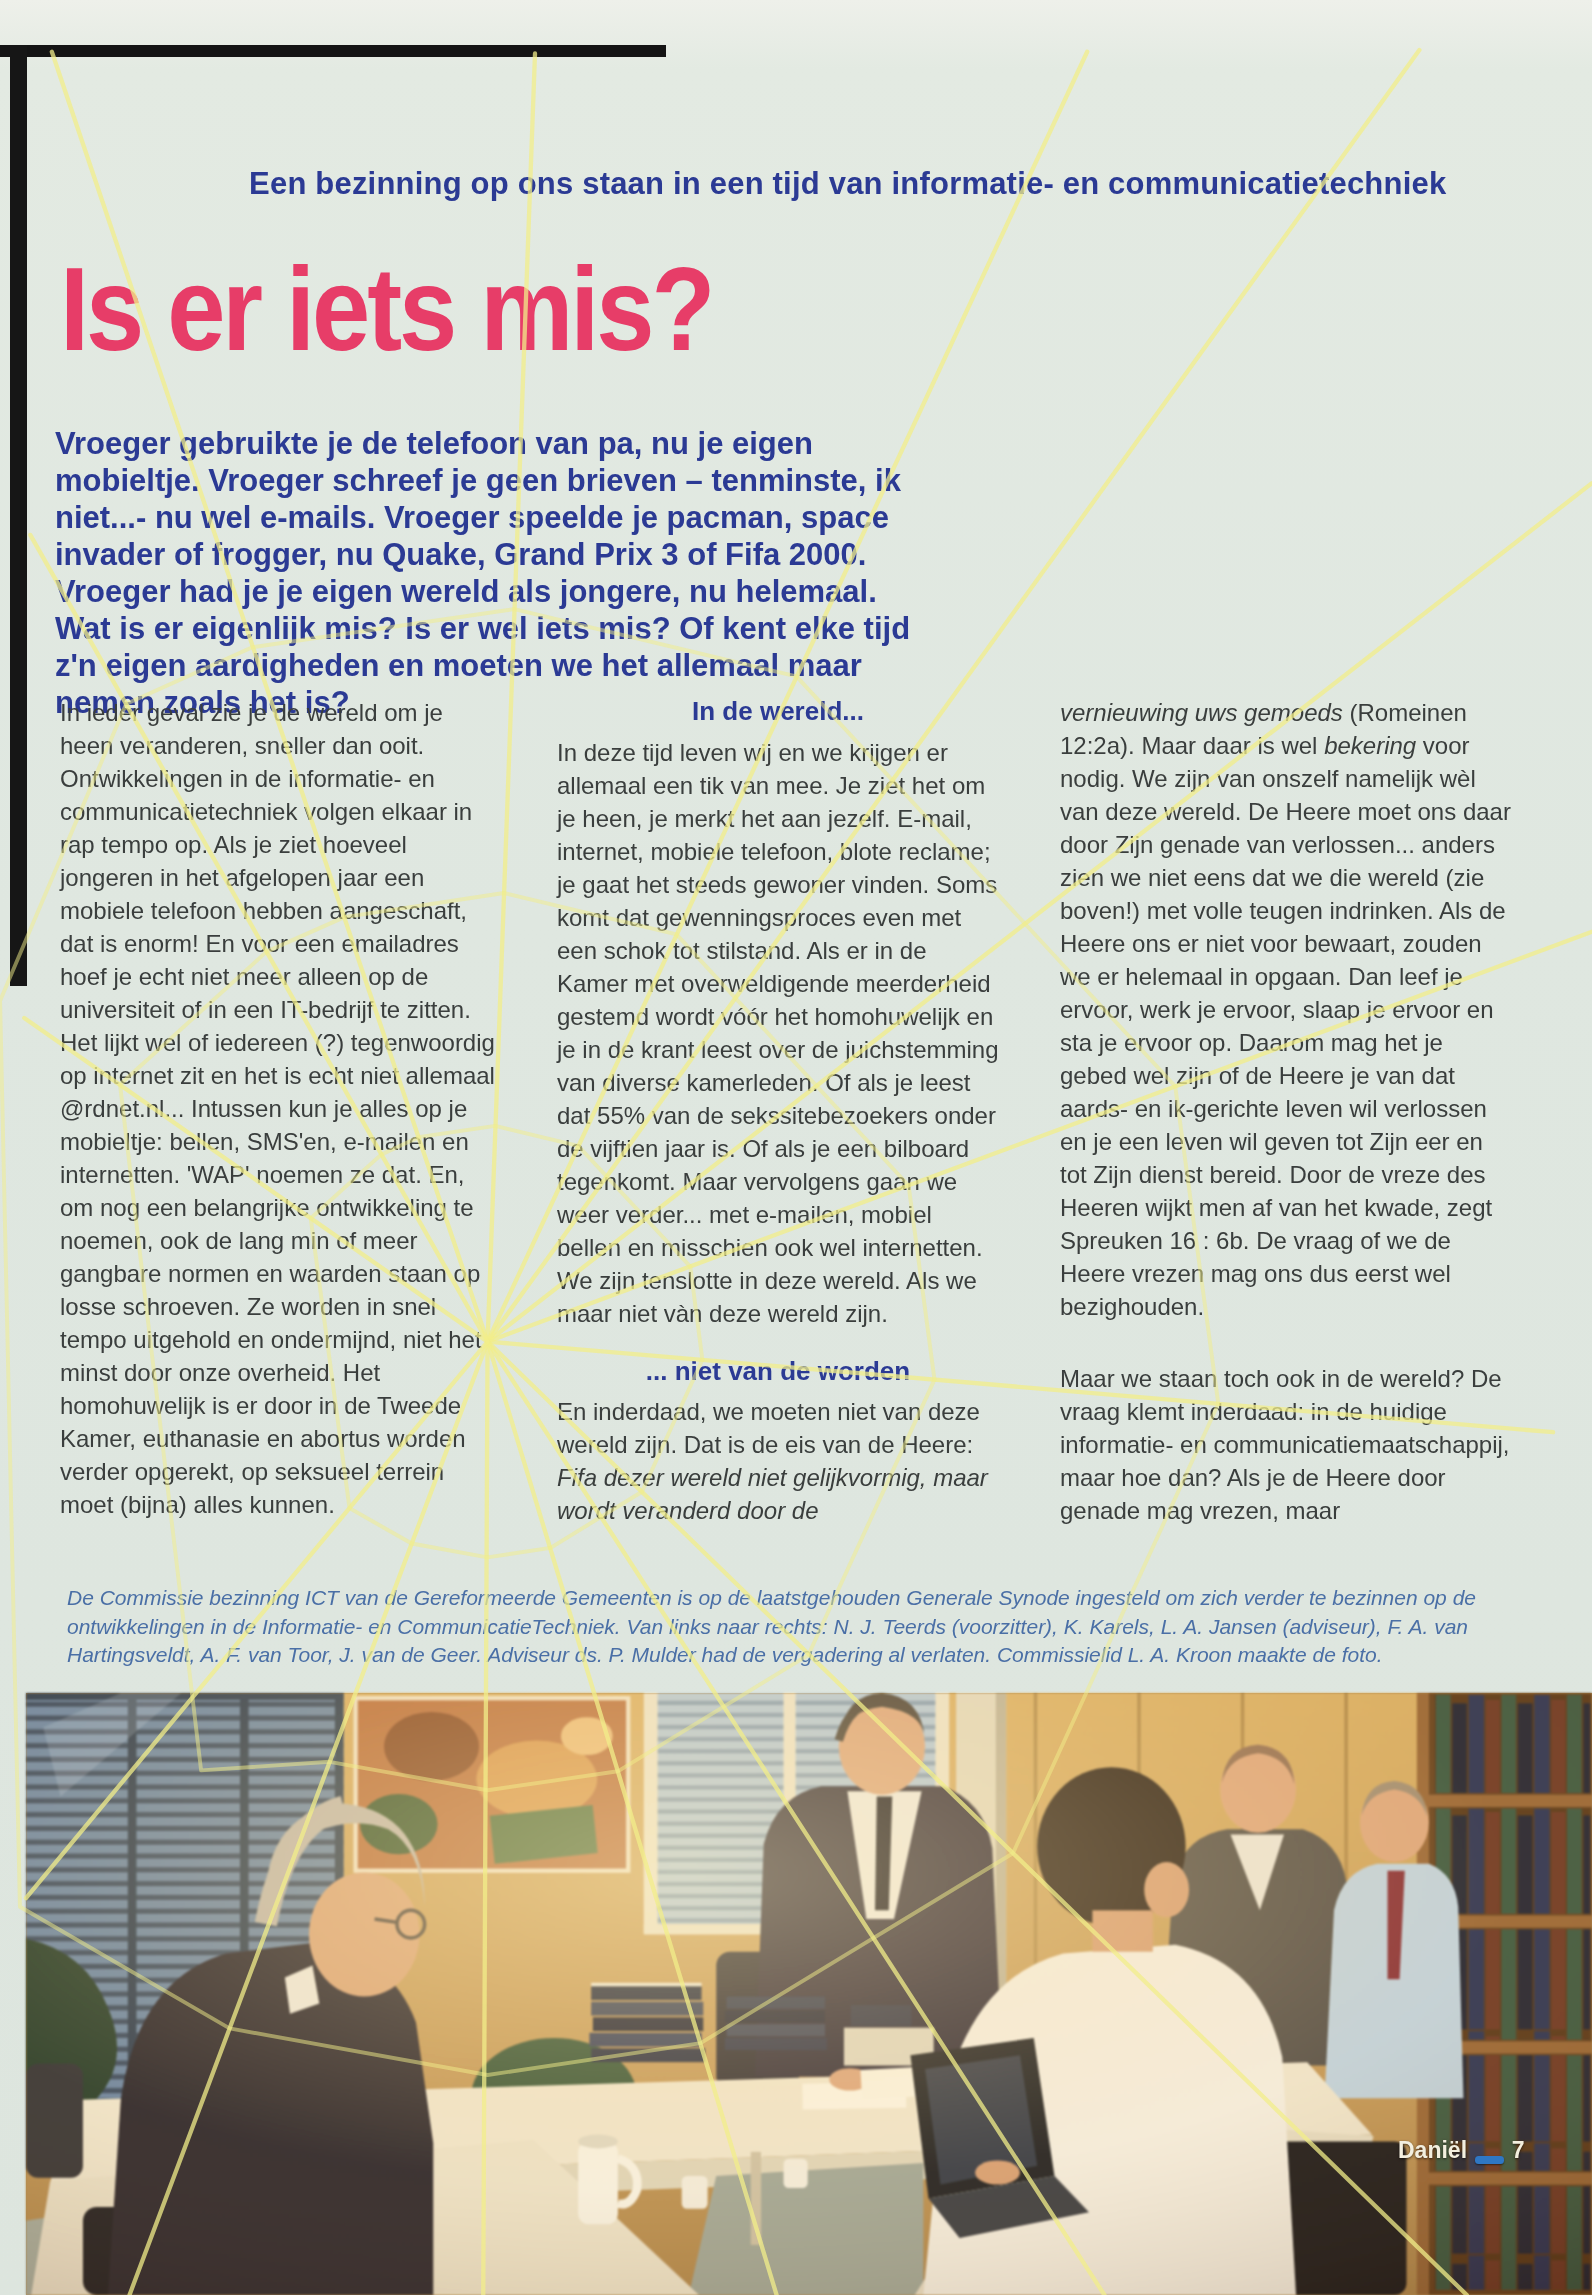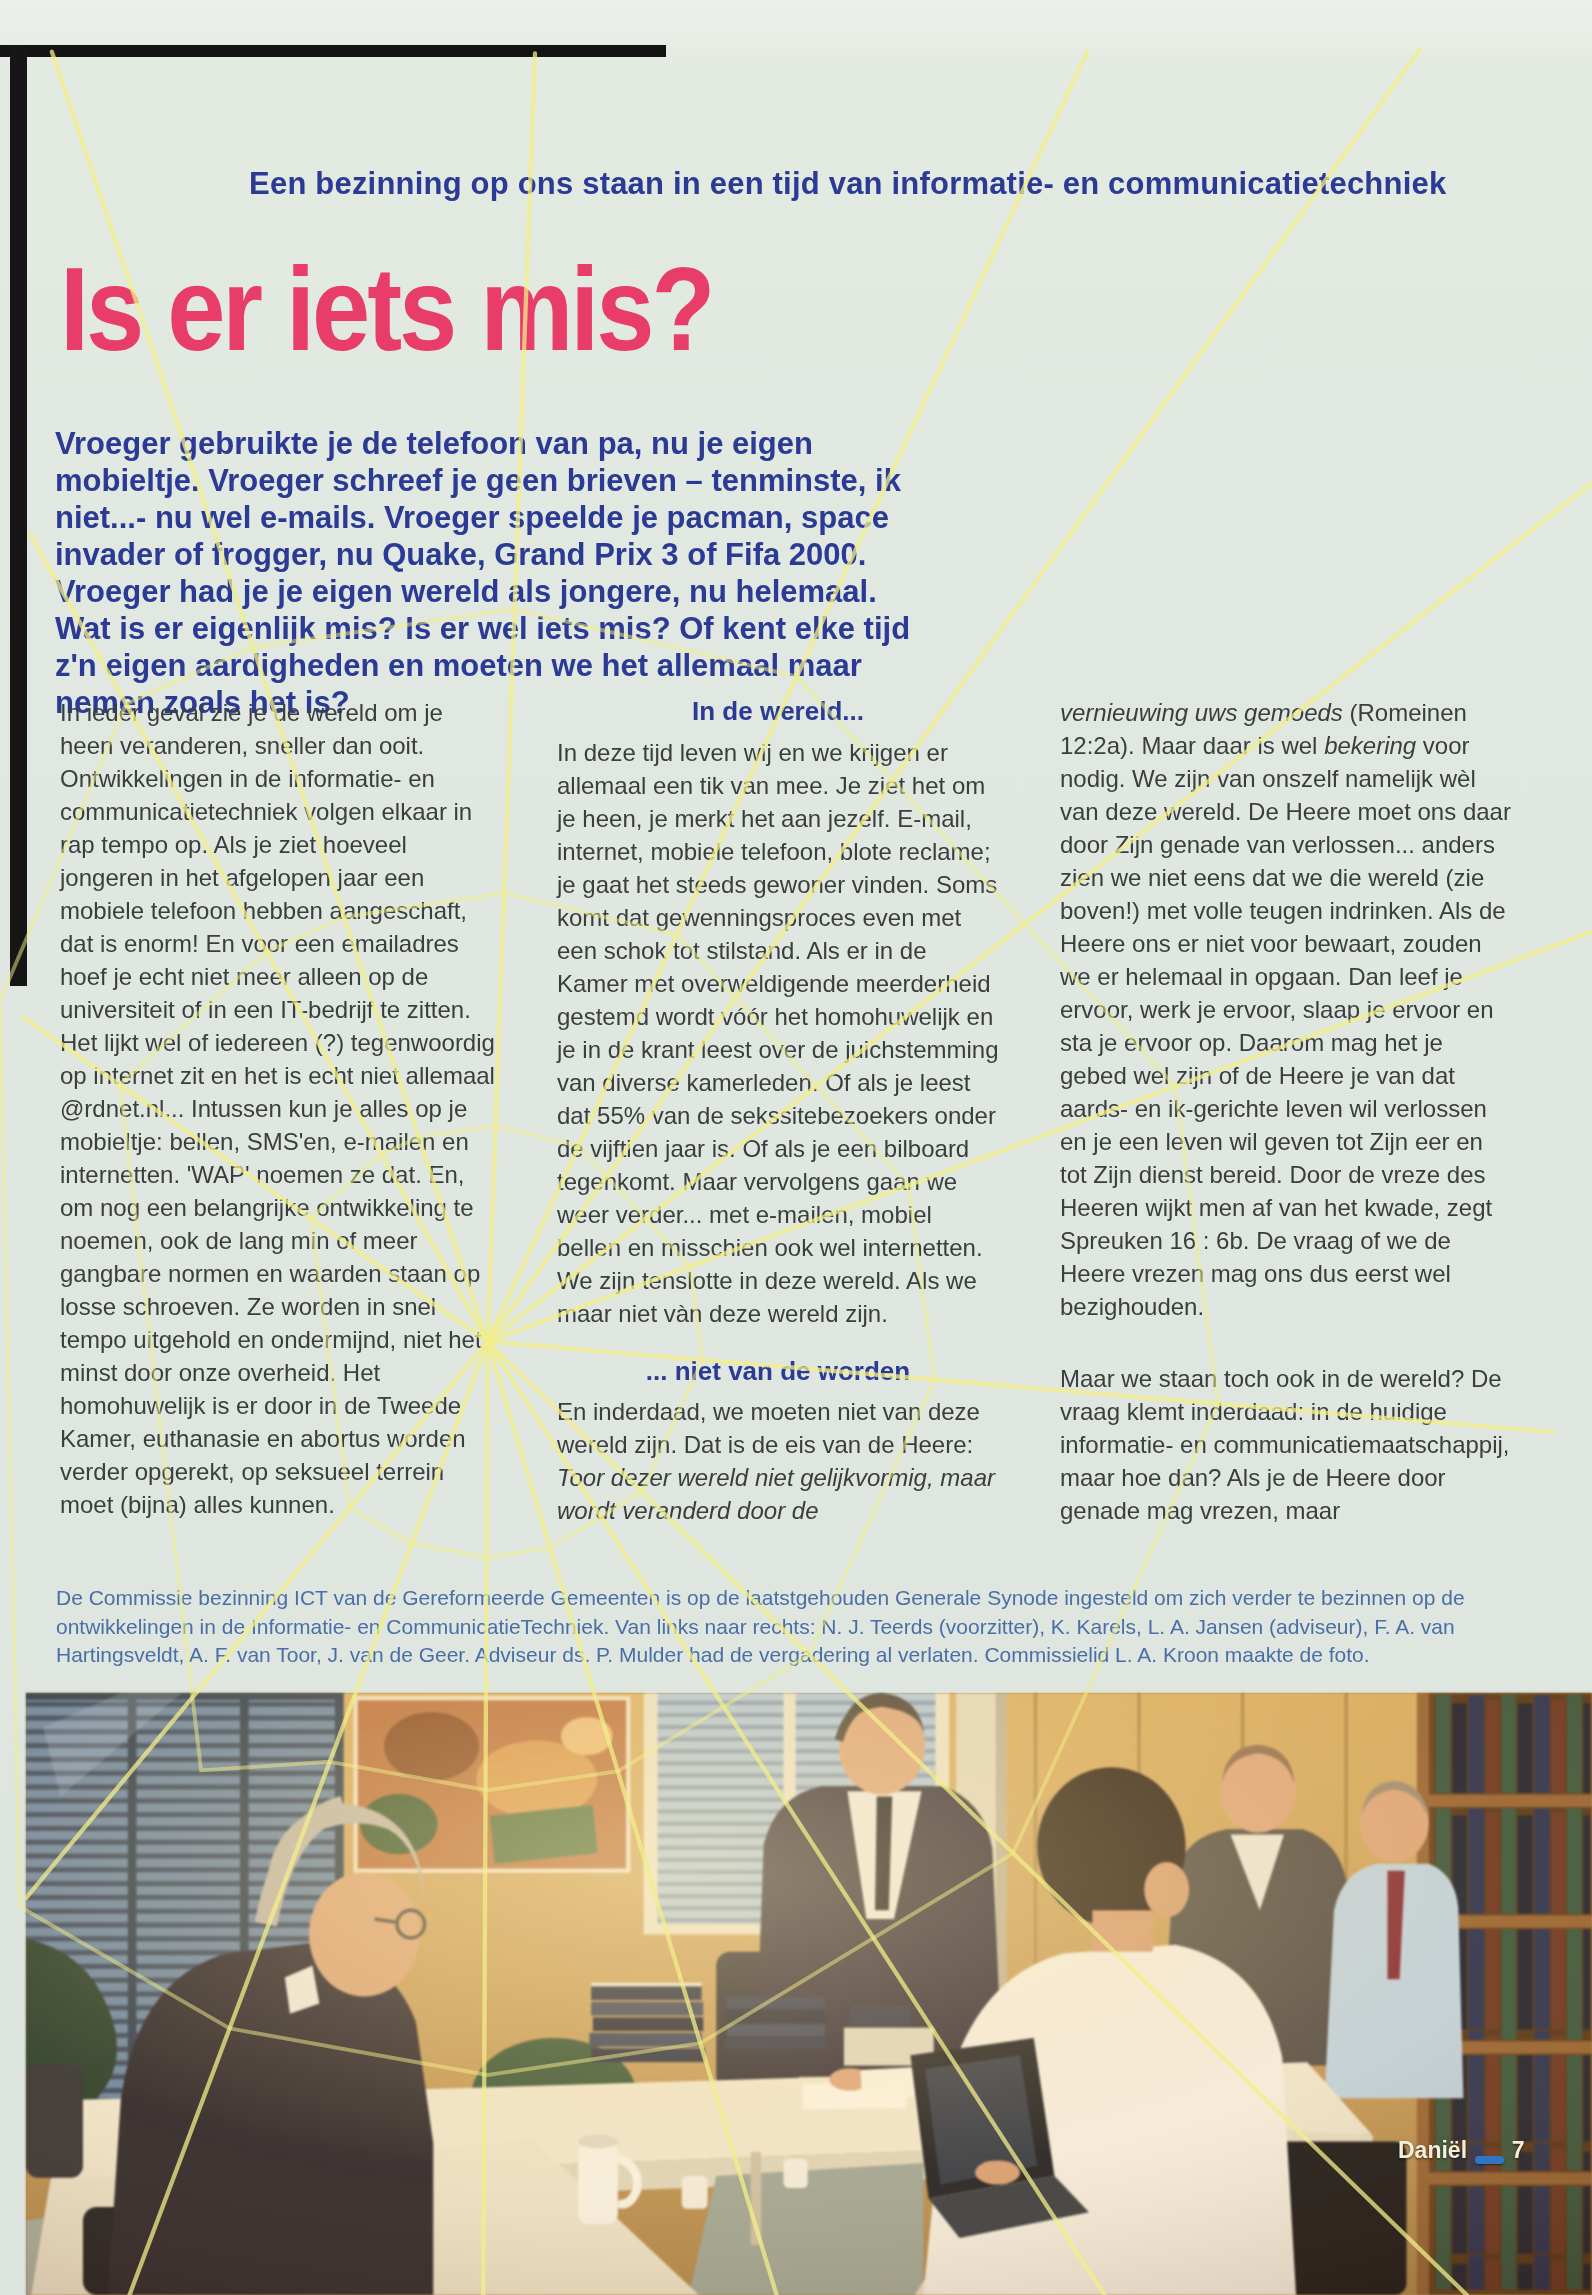--- a/index.html
+++ b/index.html
@@ -28,22 +28,22 @@
   .col2{left:557px;}
   .col3{left:1060px;width:452px;}
   .col p{margin:0 0 0 0;}
   .col p + p{margin-top:39px;}
   .col-heading{
     margin:0 0 8.6px 0;font-size:26px;line-height:31px;font-weight:bold;color:#2b3a94;text-align:center;
   }
   .col p + .col-heading{margin-top:26px;}
   .it{font-style:italic;}
   .caption{
-    position:absolute;left:56px;top:1584px;width:1495px;margin:0;
-    font-size:21px;line-height:28.5px;color:#4a6fa6;z-index:2;
+    position:absolute;left:67px;top:1584px;width:1495px;margin:0;
+    font-size:21px;line-height:28.5px;font-style:italic;color:#4a6fa6;z-index:2;
   }
   .photo{
     position:absolute;left:26px;top:1693px;width:1566px;height:602px;z-index:1;
     background:#b08a4e;
   }
   .photo svg{display:block;width:100%;height:100%;filter:blur(1.1px) saturate(1.08) contrast(1.02);}
   .web{position:absolute;left:0;top:0;width:1592px;height:2295px;z-index:3;pointer-events:none;}
   .pagefoot{
     position:absolute;left:1398px;top:2137px;z-index:4;display:flex;align-items:flex-end;gap:7.8px;
     font-size:23px;font-weight:bold;color:#f3efdf;text-shadow:0 0.9px 2.6px rgba(0,0,0,.6);
@@ -62,21 +62,21 @@
   <h1 class="title">Is er iets mis?</h1>
   <p class="intro">Vroeger gebruikte je de telefoon van pa, nu je eigen mobieltje. Vroeger schreef je geen brieven – tenminste, ik niet...- nu wel e-mails. Vroeger speelde je pacman, space invader of frogger, nu Quake, Grand Prix 3 of Fifa 2000. Vroeger had je je eigen wereld als jongere, nu helemaal. Wat is er eigenlijk mis? Is er wel iets mis? Of kent elke tijd z'n eigen aardigheden en moeten we het allemaal maar nemen zoals het is?</p>
 
   <div class="col col1">
       <p class="col-para"><span>In ieder geval zie je de wereld om je heen veranderen, sneller dan ooit. Ontwikkelingen in de informatie- en communicatietechniek volgen elkaar in rap tempo op. Als je ziet hoeveel jongeren in het afgelopen jaar een mobiele telefoon hebben aangeschaft, dat is enorm! En voor een emailadres hoef je echt niet meer alleen op de universiteit of in een IT-bedrijf te zitten. Het lijkt wel of iedereen (?) tegenwoordig op internet zit en het is echt niet allemaal @rdnet.nl... Intussen kun je alles op je mobieltje: bellen, SMS'en, e-mailen en internetten. 'WAP' noemen ze dat. En, om nog een belangrijke ontwikkeling te noemen, ook de lang min of meer gangbare normen en waarden staan op losse schroeven. Ze worden in snel tempo uitgehold en ondermijnd, niet het minst door onze overheid. Het homohuwelijk is er door in de Tweede Kamer, euthanasie en abortus worden verder opgerekt, op seksueel terrein moet (bijna) alles kunnen.</span></p>
     </div>
   <div class="col col2">
       <h3 class="col-heading"><span>In de wereld...</span></h3>
       <p class="col-para"><span>In deze tijd leven wij en we krijgen er allemaal een tik van mee. Je ziet het om je heen, je merkt het aan jezelf. E-mail, internet, mobiele telefoon, blote reclame; je gaat het steeds gewoner vinden. Soms komt dat gewenningsproces even met een schok tot stilstand. Als er in de Kamer met overweldigende meerderheid gestemd wordt vóór het homohuwelijk en je in de krant leest over de juichstemming van diverse kamerleden. Of als je leest dat 55% van de sekssitebezoekers onder de vijftien jaar is. Of als je een bilboard tegenkomt. Maar vervolgens gaan we weer verder... met e-mailen, mobiel bellen en misschien ook wel internetten. We zijn tenslotte in deze wereld. Als we maar niet vàn deze wereld zijn.</span></p>
       <h3 class="col-heading"><span>... niet van de worden</span></h3>
-      <p class="col-para"><span>En inderdaad, we moeten niet van deze wereld zijn. Dat is de eis van de Heere: </span><span class="it">Toor dezer wereld niet gelijkvormig, maar wordt veranderd door de</span></p>
+      <p class="col-para"><span>En inderdaad, we moeten niet van deze wereld zijn. Dat is de eis van de Heere: </span><span class="it">Fifa dezer wereld niet gelijkvormig, maar wordt veranderd door de</span></p>
     </div>
   <div class="col col3">
       <p class="col-para"><span class="it">vernieuwing uws gemoeds</span><span> (Romeinen 12:2a). Maar daar is wel </span><span class="it">bekering</span><span> voor nodig. We zijn van onszelf namelijk wèl van deze wereld. De Heere moet ons daar door Zijn genade van verlossen... anders zien we niet eens dat we die wereld (zie boven!) met volle teugen indrinken. Als de Heere ons er niet voor bewaart, zouden we er helemaal in opgaan. Dan leef je ervoor, werk je ervoor, slaap je ervoor en sta je ervoor op. Daarom mag het je gebed wel zijn of de Heere je van dat aards- en ik-gerichte leven wil verlossen en je een leven wil geven tot Zijn eer en tot Zijn dienst bereid. Door de vreze des Heeren wijkt men af van het kwade, zegt Spreuken 16 : 6b. De vraag of we de Heere vrezen mag ons dus eerst wel bezighouden.</span></p>
       <p class="col-para"><span>Maar we staan toch ook in de wereld? De vraag klemt inderdaad: in de huidige informatie- en communicatiemaatschappij, maar hoe dan? Als je de Heere door genade mag vrezen, maar</span></p>
     </div>
 
   <p class="caption">De Commissie bezinning ICT van de Gereformeerde Gemeenten is op de laatstgehouden Generale Synode ingesteld om zich verder te bezinnen op de ontwikkelingen in de Informatie- en CommunicatieTechniek. Van links naar rechts: N. J. Teerds (voorzitter), K. Karels, L. A. Jansen (adviseur), F. A. van Hartingsveldt, A. F. van Toor, J. van de Geer. Adviseur ds. P. Mulder had de vergadering al verlaten. Commissielid L. A. Kroon maakte de foto.</p>
 
   <div class="photo">
     <svg viewBox="0 0 1815 698" preserveAspectRatio="none">

